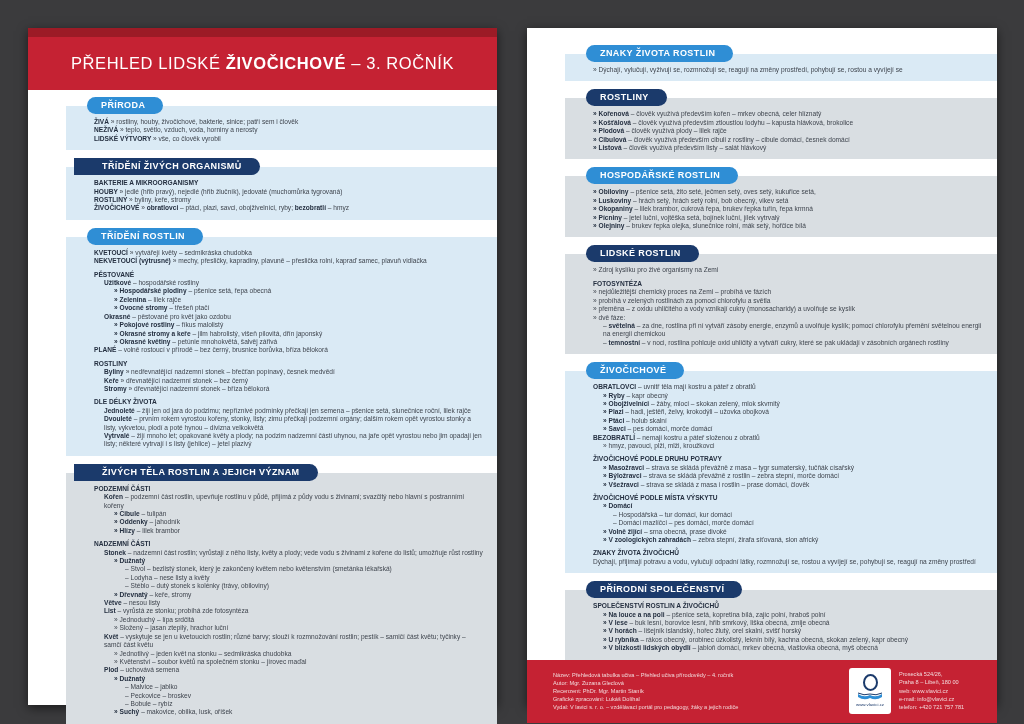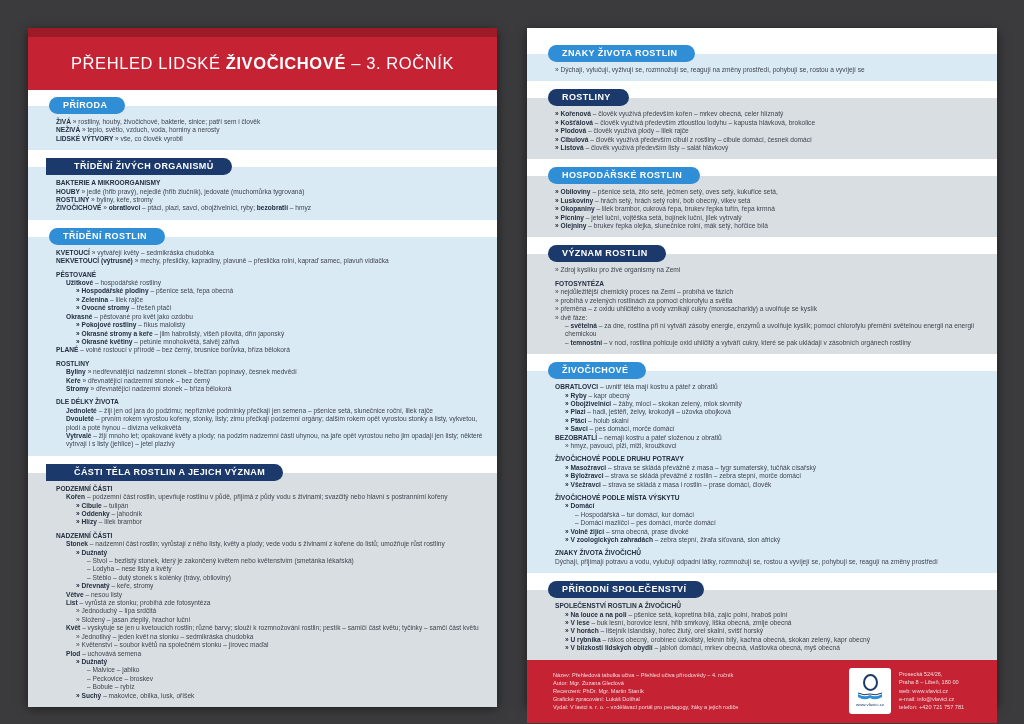--- a/index.html
+++ b/index.html
@@ -24,30 +24,30 @@
     flex:0 0 auto;
   }
   .red-header .title{
     color:#ffffff;font-size:16.5px;letter-spacing:.6px;white-space:nowrap;
   }
   .red-header .title .bold{font-weight:bold;}
 
   
   .sections{flex:1 1 auto;display:flex;flex-direction:column;padding-top:4px;}
   .page.right .sections{padding-top:14px;}
-  .section{margin-top:5px;}
+  .section{margin-top:5px;padding-left:38px;}
   .section:first-child{margin-top:0;}
   .pill{
     position:relative;z-index:2;display:inline-block;
     color:#fff;font-weight:bold;font-size:9px;letter-spacing:.4px;
     padding:4px 18px 4px 14px;border-radius:9px;line-height:1;
   }
   .pill.blue{background:#2f8ed5;margin-left:21px;}
   .pill.navy{background:#1b3a6b;margin-left:21px;}
-  .pill.flush{margin-left:18px;border-radius:0 9px 9px 0;padding-left:28px;}
+  .pill.flush{margin-left:8px;border-radius:0 9px 9px 0;padding-left:28px;}
   .body{
     position:relative;z-index:1;margin-top:-8px;
     padding:12px 12px 7px 28px;
   }
   .body.blue{background:#daeaf5;}
   .body.gray{background:#d9dee2;}
 
   .line{font-size:6.6px;line-height:8.4px;color:#3f454e;}
   .line .b{font-weight:bold;color:#242f40;}
   .line .r{font-weight:normal;}
@@ -116,21 +116,21 @@
             <div class="line ind0"><span class="b">ROSTLINY</span></div>
             <div class="line ind1"><span class="b">Byliny </span><span class="r">» nedřevnatějící nadzemní stonek – břečťan popínavý, česnek medvědí</span></div>
             <div class="line ind1"><span class="b">Keře </span><span class="r">» dřevnatějící nadzemní stonek – bez černý</span></div>
             <div class="line ind1"><span class="b">Stromy </span><span class="r">» dřevnatějící nadzemní stonek – bříza bělokorá</span></div>
             <div class="gap"></div>
             <div class="line ind0"><span class="b">DLE DÉLKY ŽIVOTA</span></div>
             <div class="line ind1"><span class="b">Jednoleté </span><span class="r">– žijí jen od jara do podzimu; nepříznivé podmínky přečkají jen semena – pšenice setá, slunečnice roční, lilek rajče</span></div>
             <div class="line ind1"><span class="b">Dvouleté </span><span class="r">– prvním rokem vyrostou kořeny, stonky, listy; zimu přečkají podzemní orgány; dalším rokem opět vyrostou stonky a listy, vykvetou, plodí a poté hynou – divizna velkokvětá</span></div>
             <div class="line ind1"><span class="b">Vytrvalé </span><span class="r">– žijí mnoho let; opakované květy a plody; na podzim nadzemní části uhynou, na jaře opět vyrostou nebo jim opadají jen listy; některé vytrvají i s listy (jehlice) – jetel plazivý</span></div>
           </div></div>
-        <div class="section"><div class="pill navy flush">ČÁSTI TĚLA ROSTLIN A JEJICH VÝZNAM</div><div class="body gray">
+        <div class="section"><div class="pill navy flush">ŽIVÝCH TĚLA ROSTLIN A JEJICH VÝZNAM</div><div class="body gray">
             <div class="line ind0"><span class="b">PODZEMNÍ ČÁSTI</span></div>
             <div class="line ind1"><span class="b">Kořen </span><span class="r">– podzemní část rostlin, upevňuje rostlinu v půdě, přijímá z půdy vodu s živinami; svazčitý nebo hlavní s postranními kořeny</span></div>
             <div class="line ind2"><span class="b">» Cibule </span><span class="r">– tulipán</span></div>
             <div class="line ind2"><span class="b">» Oddenky </span><span class="r">– jahodník</span></div>
             <div class="line ind2"><span class="b">» Hlízy </span><span class="r">– lilek brambor</span></div>
             <div class="gap"></div>
             <div class="line ind0"><span class="b">NADZEMNÍ ČÁSTI</span></div>
             <div class="line ind1"><span class="b">Stonek </span><span class="r">– nadzemní část rostlin; vyrůstají z něho listy, květy a plody; vede vodu s živinami z kořene do listů; umožňuje růst rostliny</span></div>
             <div class="line ind2"><span class="b">» Dužnatý</span></div>
             <div class="line ind3"><span class="r">– Stvol – bezlistý stonek, který je zakončený květem nebo květenstvím (smetánka lékařská)</span></div>
@@ -166,21 +166,21 @@
             <div class="line ind0"><span class="b">» Cibulová </span><span class="r">– člověk využívá především cibuli z rostliny – cibule domácí, česnek domácí</span></div>
             <div class="line ind0"><span class="b">» Listová </span><span class="r">– člověk využívá především listy – salát hlávkový</span></div>
           </div></div>
         <div class="section"><div class="pill blue">HOSPODÁŘSKÉ ROSTLIN</div><div class="body gray">
             <div class="line ind0"><span class="b">» Obiloviny </span><span class="r">– pšenice setá, žito seté, ječmen setý, oves setý, kukuřice setá,</span></div>
             <div class="line ind0"><span class="b">» Luskoviny </span><span class="r">– hrách setý, hrách setý rolní, bob obecný, vikev setá</span></div>
             <div class="line ind0"><span class="b">» Okopaniny </span><span class="r">– lilek brambor, cukrová řepa, brukev řepka tuřín, řepa krmná</span></div>
             <div class="line ind0"><span class="b">» Pícniny </span><span class="r">– jetel luční, vojtěška setá, bojínek luční, jílek vytrvalý</span></div>
             <div class="line ind0"><span class="b">» Olejniny </span><span class="r">– brukev řepka olejka, slunečnice rolní, mák setý, hořčice bílá</span></div>
           </div></div>
-        <div class="section"><div class="pill navy">VÝZNAM ROSTLIN</div><div class="body gray">
+        <div class="section"><div class="pill navy">LIDSKÉ ROSTLIN</div><div class="body gray">
             <div class="line ind0"><span class="r">» Zdroj kyslíku pro živé organismy na Zemi</span></div>
             <div class="gap"></div>
             <div class="line ind0"><span class="b">FOTOSYNTÉZA</span></div>
             <div class="line ind0"><span class="r">» nejdůležitější chemický proces na Zemi – probíhá ve fázích</span></div>
             <div class="line ind0"><span class="r">» probíhá v zelených rostlinách za pomoci chlorofylu a světla</span></div>
             <div class="line ind0"><span class="r">» přeměna – z oxidu uhličitého a vody vznikají cukry (monosacharidy) a uvolňuje se kyslík</span></div>
             <div class="line ind0"><span class="r">» dvě fáze:</span></div>
             <div class="line ind1"><span class="r">– </span><span class="b">světelná</span><span class="r"> – za dne, rostlina při ní vytváří zásoby energie, enzymů a uvolňuje kyslík; pomocí chlorofylu přemění světelnou energii na energii chemickou</span></div>
             <div class="line ind1"><span class="r">– </span><span class="b">temnostní</span><span class="r"> – v noci, rostlina pohlcuje oxid uhličitý a vytváří cukry, které se pak ukládají v zásobních orgánech rostliny</span></div>
           </div></div>

